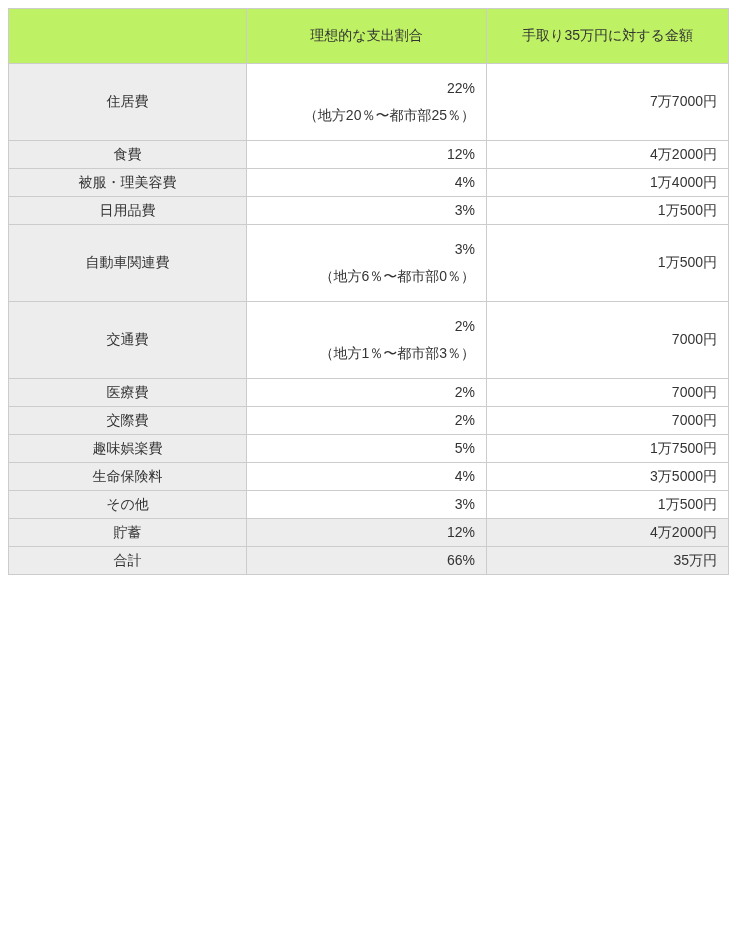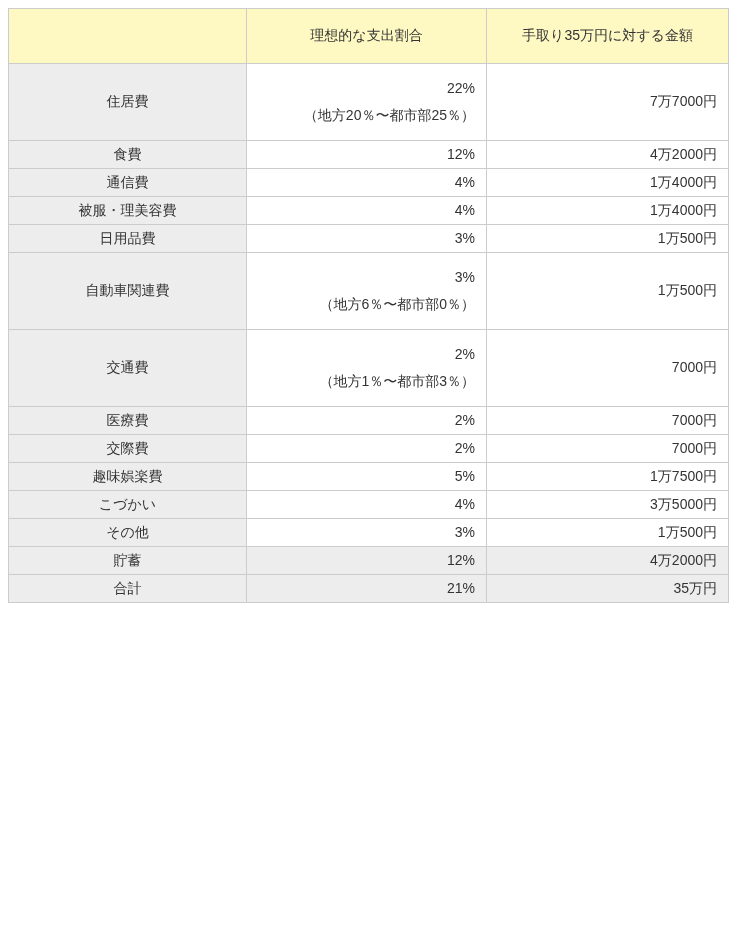--- a/index.html
+++ b/index.html
@@ -25,21 +25,21 @@
   th, td {
     border: 1px solid #cccccc;
     font-size: 14px;
     font-weight: 400;
     vertical-align: middle;
     line-height: 1.4;
     overflow: hidden;
   }
   thead th {
     height: 52px;
-    background: #fef9c3;
+    background: #bef264;
     text-align: center;
   }
   tr.row { height: 28px; }
   tr.tall { height: 77px; }
   td.cat {
     background: #ededed;
     text-align: center;
     padding: 0 6px;
   }
   td.num {
@@ -78,25 +78,20 @@
         <td class="num">7万7000円</td>
       </tr>
 
       <tr class="row">
         <td class="cat">食費</td>
         <td class="num">12%</td>
         <td class="num">4万2000円</td>
       </tr>
 
 
-      <tr class="row">
-        <td class="cat">通信費</td>
-        <td class="num">4%</td>
-        <td class="num">1万4000円</td>
-      </tr>
 
       <tr class="row">
         <td class="cat">被服・理美容費</td>
         <td class="num">4%</td>
         <td class="num">1万4000円</td>
       </tr>
 
       <tr class="row">
         <td class="cat">日用品費</td>
         <td class="num">3%</td>
@@ -135,38 +130,38 @@
       </tr>
 
       <tr class="row">
         <td class="cat">趣味娯楽費</td>
         <td class="num">5%</td>
         <td class="num">1万7500円</td>
       </tr>
 
 
       <tr class="row">
-        <td class="cat">こづかい</td>
+        <td class="cat">生命保険料</td>
         <td class="num">4%</td>
         <td class="num">3万5000円</td>
       </tr>
 
       <tr class="row">
         <td class="cat">その他</td>
         <td class="num">3%</td>
         <td class="num">1万500円</td>
       </tr>
 
       <tr class="row shaded">
         <td class="cat">貯蓄</td>
         <td class="num">12%</td>
         <td class="num">4万2000円</td>
       </tr>
 
       <tr class="row shaded">
         <td class="cat">合計</td>
-        <td class="num">21%</td>
+        <td class="num">66%</td>
         <td class="num">35万円</td>
       </tr>
 
     </tbody>
   </table>
 </div>
 
 </body></html>

